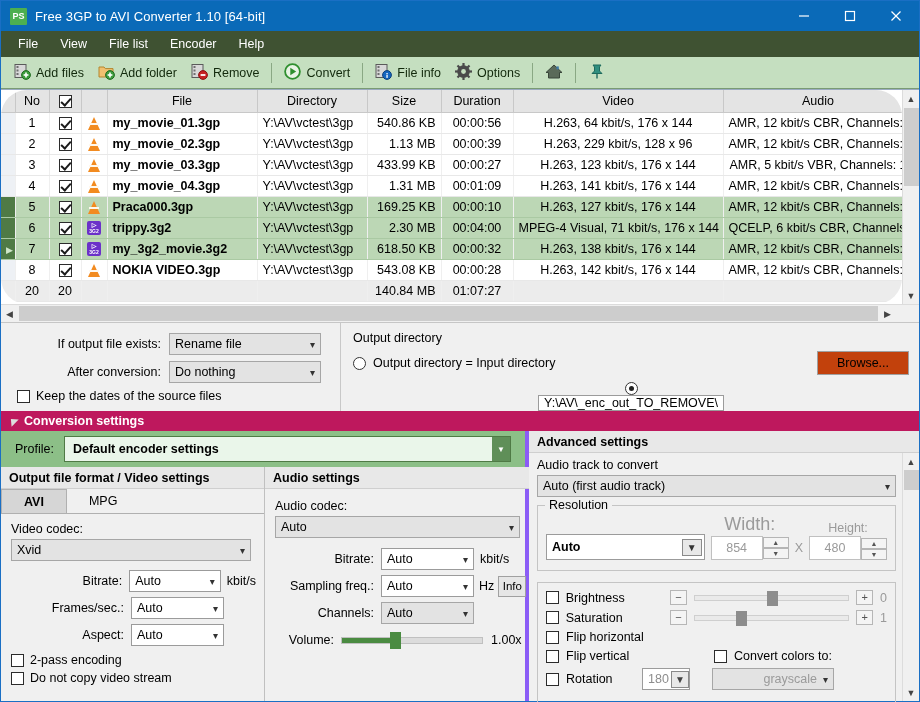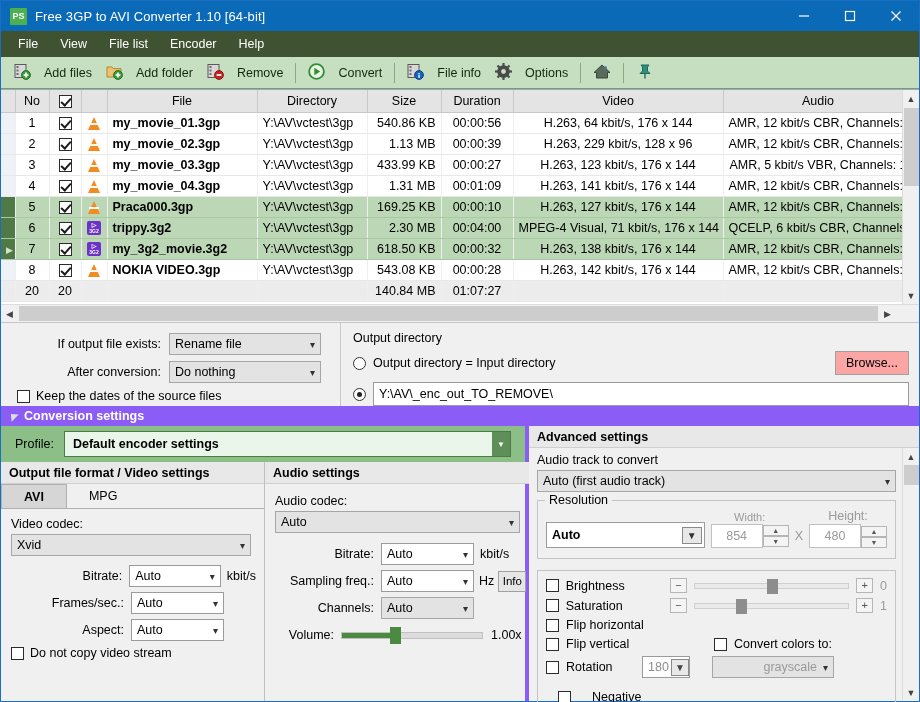--- a/index.html
+++ b/index.html
@@ -27,28 +27,28 @@
   .tb-btn svg { display:block; }
 
   
   .menubar { height:26px; flex:0 0 26px; background:#3f5232; display:flex;
              align-items:center; padding-left:6px; }
   .menu-item { color:#ffffff; font-size:12.5px; padding:4px 11px; }
 
   
   .toolbar { height:32px; flex:0 0 32px; background:#c5dfc0; display:flex;
              align-items:center; padding-left:6px; border-bottom:1px solid #7a9b74;}
-  .tool { display:flex; align-items:center; gap:13px; padding:3px 7px; height:26px;}
+  .tool { display:flex; align-items:center; gap:5px; padding:3px 7px; height:26px;}
   .tool-label { font-size:12.5px; color:#12290c; }
   .tsep { width:1px; height:20px; background:#8aa884; margin:0 5px; }
 
   
   .tablewrap { flex:0 0 215px; display:flex; background:#fff;
                border-top:1px solid #9aaac0; }
-  .tablebody { flex:1; display:flex; flex-direction:column; overflow:hidden; }
+  .tablebody { flex:1; display:flex; flex-direction:column; overflow:hidden;border-radius:26px; }
   table.filelist { border-collapse:collapse; width:100%; table-layout:fixed; }
   table.filelist th {
      background:#e4e4e4; border-right:1px solid #c8c8c8;
      border-bottom:1px solid #c8c8c8; font-weight:normal; font-size:12.5px;
      height:22px; padding:0 4px; color:#000;}
   table.filelist td {
      border-bottom:1px solid #e8e8e8; border-right:1px solid #efefef;
      height:21px; padding:0 5px; font-size:12.5px; white-space:nowrap;
      overflow:hidden;}
   tr.sel td { background:#bcd7b5; border-bottom:1px solid #aac9a3; }
@@ -117,27 +117,27 @@
   .chkline { display:flex; align-items:center; gap:6px; padding-left:16px;
              font-size:12.5px; }
 
   .optright { flex:1; padding:8px 10px 0 12px; }
   .grouptitle { font-size:12.5px; margin-bottom:6px; }
   .radio { display:inline-block; width:13px; height:13px; border:1px solid #333;
            border-radius:50%; background:#fff; position:relative;
            vertical-align:middle; }
   .radio.on:after { content:""; position:absolute; left:3px; top:3px; width:5px;
            height:5px; border-radius:50%; background:#222; }
-  .btn-browse { width:74px; height:24px; border:1px solid #a0a0a0;
-           background:#fca5a5; font-size:12.5px; font-family:"Liberation Sans",sans-serif;}
+  .btn-browse { width:92px; height:24px; border:1px solid #a0a0a0;
+           background:#c2410c; font-size:12.5px; font-family:"Liberation Sans",sans-serif;}
   .pathbox { flex:1; height:24px; border:1px solid #9b9b9b; background:#fff;
              display:flex; align-items:center; padding:0 5px; font-size:12.5px;}
 
   
-  .convhdr { flex:0 0 20px; background:#8b5cf6; color:#fff; font-size:12.5px;
+  .convhdr { flex:0 0 20px; background:#be185d; color:#fff; font-size:12.5px;
              display:flex; align-items:center; gap:6px; padding-left:7px;
              font-weight:bold; }
   .tri { width:0;height:0;border-left:5px solid transparent;
          border-right:5px solid transparent;border-bottom:6px solid #ddd;
          transform:rotate(-45deg); }
   .lower { flex:1; display:flex; min-height:0; }
   .leftpanel { width:528px; display:flex; flex-direction:column;
                border-right:4px solid #8b5cf6; }
   .profilebar { flex:0 0 36px; background:#8cbf87; display:flex;
                 align-items:center; padding:0 14px; gap:10px; }
@@ -511,21 +511,21 @@
       </div>
     </div>
     <div class="optright">
       <div class="grouptitle">Output directory</div>
       <div style="display:flex;align-items:center;margin-bottom:7px;">
         <span class="radio"></span>
         <span style="padding-left:7px;">Output directory = Input directory</span>
         <span style="flex:1"></span>
         <button class="btn-browse">Browse...</button>
       </div>
-      <div style="display:flex;align-items:center;">
+      <div style="display:flex;align-items:center;flex-direction:column;">
         <span class="radio on"></span>
         <span style="width:7px"></span>
         <div class="pathbox">
           <span>Y:\AV\_enc_out_TO_REMOVE\</span>
         </div>
       </div>
     </div>
   </div>
 
   <div class="convhdr">
@@ -574,20 +574,24 @@
                 <span class="chev">▾</span>
               </div>
             </div>
             <div class="lblrow">
               <div class="l" style="width:120px">Aspect:</div>
               <div class="fakesel white" style="width:93px">
                 <span>Auto</span>
                 <span class="chev">▾</span>
               </div>
             </div>
+            <div class="mini" style="margin-top:7px;">
+              <span class="cbox"></span>
+              <span>2-pass encoding</span>
+            </div>
             <div class="mini">
               <span class="cbox"></span>
               <span>Do not copy video stream</span>
             </div>
           </div>
         </div>
 
         <div class="colR">
           <div class="colhdr">Audio settings</div>
           <div class="panelbody" style="padding-top:10px;">
@@ -647,21 +651,21 @@
           <div class="group">
             <span class="gl">Resolution</span>
             <div style="display:flex;align-items:flex-end;gap:6px;">
               <div style="flex:1;">
                 <div class="fakesel white" style="height:26px;font-weight:bold;">
                   <span>Auto</span>
                   <span class="chev" style="border:1px solid #8a8a8a;background:#e8e8e8;padding:2px 4px;">▼</span>
                 </div>
               </div>
               <div>
-                <div class="dis" style="font-size:11px;text-align:center;margin-bottom:1px;">Width:</div>
+                <div class="dis" style="font-size:18px;text-align:center;margin-bottom:1px;">Width:</div>
                 <div style="display:flex;align-items:center;">
                   <div class="numbox">854</div>
                   <div style="display:flex;flex-direction:column;">
                     <div class="spin">▲</div>
                     <div class="spin">▼</div>
                   </div>
                 </div>
               </div>
               <div class="dis" style="padding-bottom:5px;font-size:12.5px;">X</div>
               <div>

